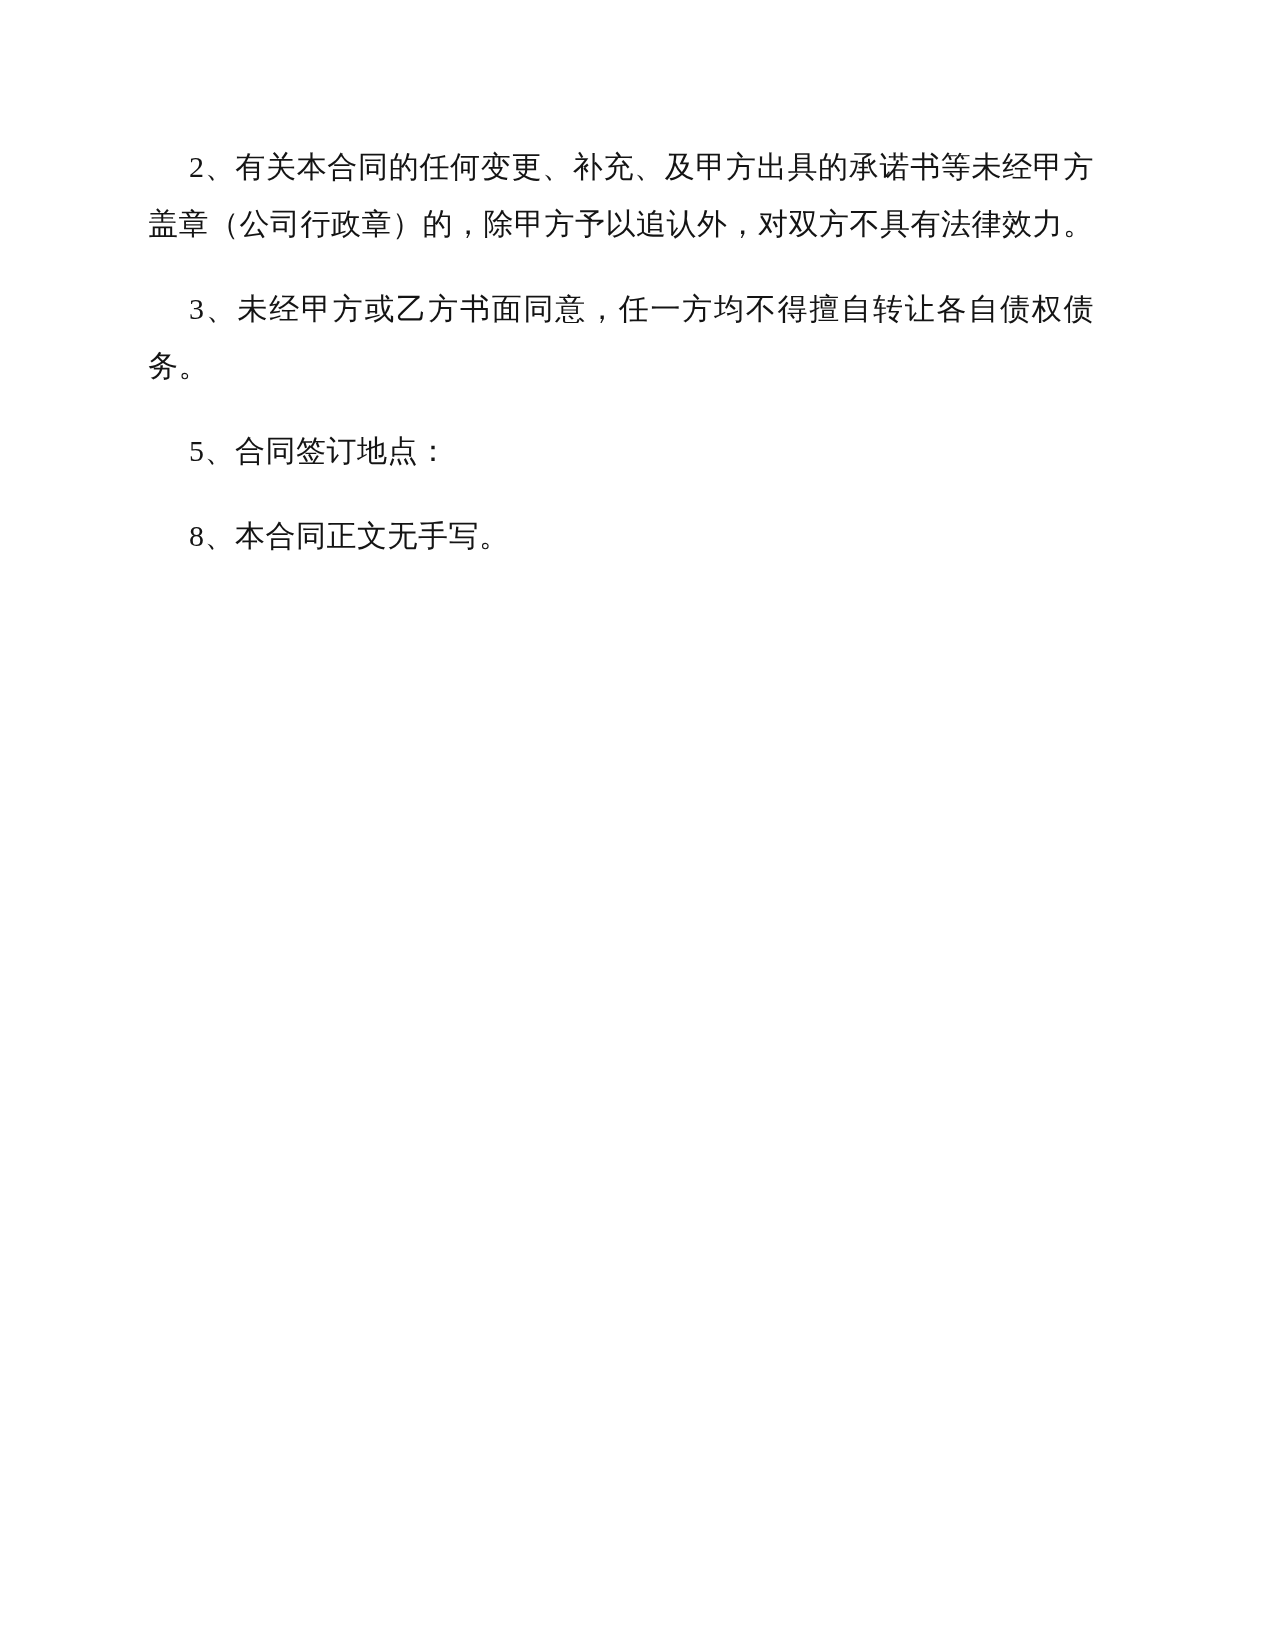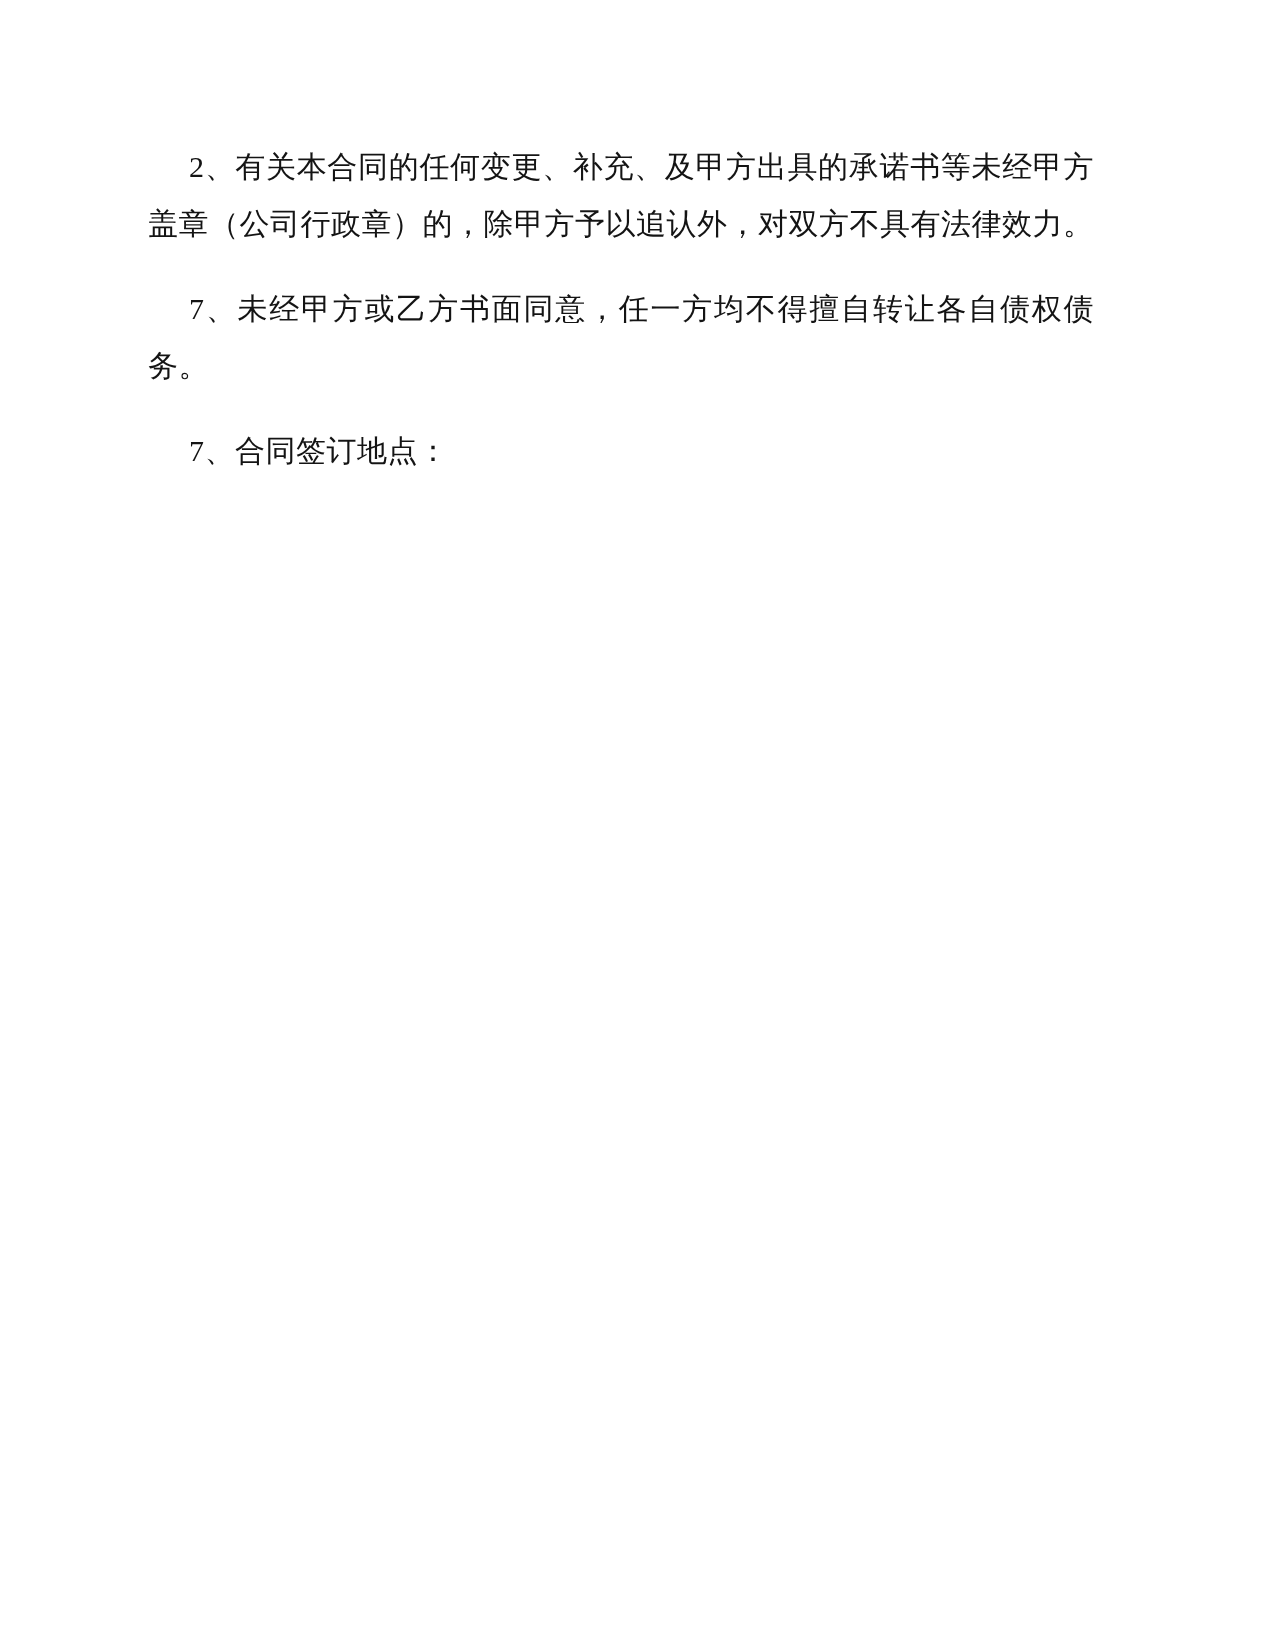--- a/index.html
+++ b/index.html
@@ -33,16 +33,17 @@
     margin: 0 0 28px 0;
     letter-spacing: 0.5px;
   }
 </style>
 </head>
 <body>
 
 <div class="doc-page">
   <div class="doc-body">
     <p class="para">2、有关本合同的任何变更、补充、及甲方出具的承诺书等未经甲方盖章（公司行政章）的，除甲方予以追认外，对双方不具有法律效力。</p>
-    <p class="para">7、未经甲方或乙方书面同意，任一方均不得擅自转让各自债权债务。</p>
-    <p class="para">7、合同签订地点：</p>
+    <p class="para">3、未经甲方或乙方书面同意，任一方均不得擅自转让各自债权债务。</p>
+    <p class="para">5、合同签订地点：</p>
+    <p class="para">8、本合同正文无手写。</p>
   </div>
 </div>
 
 </body></html>

